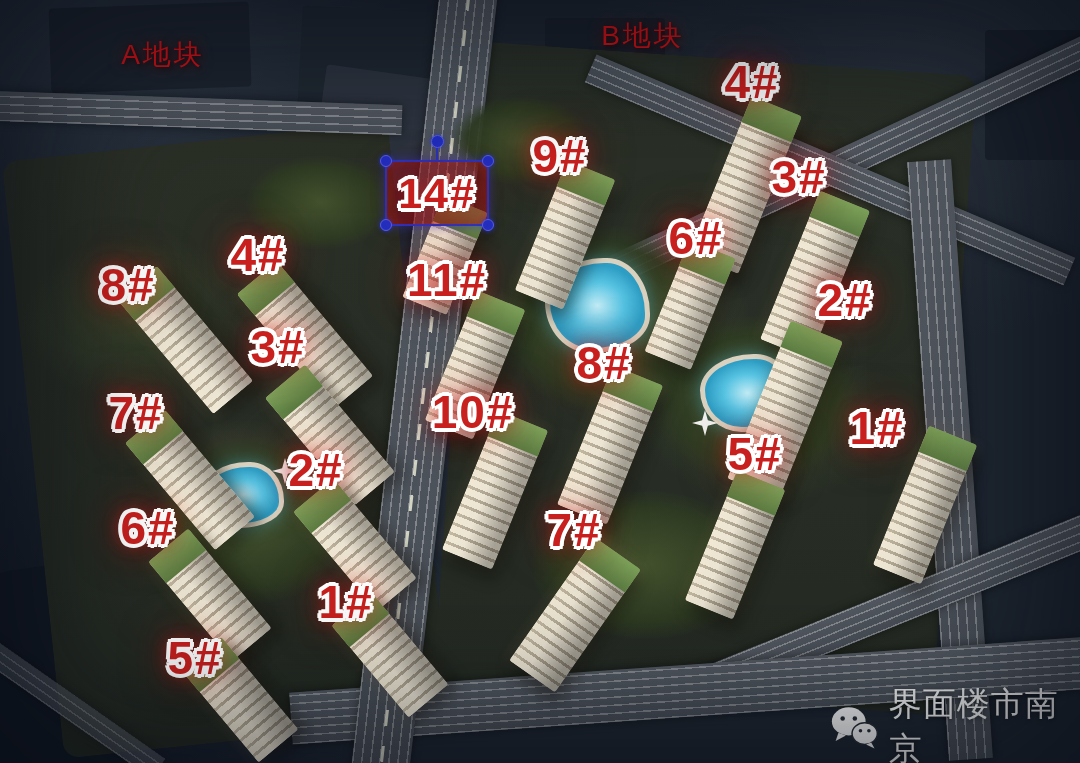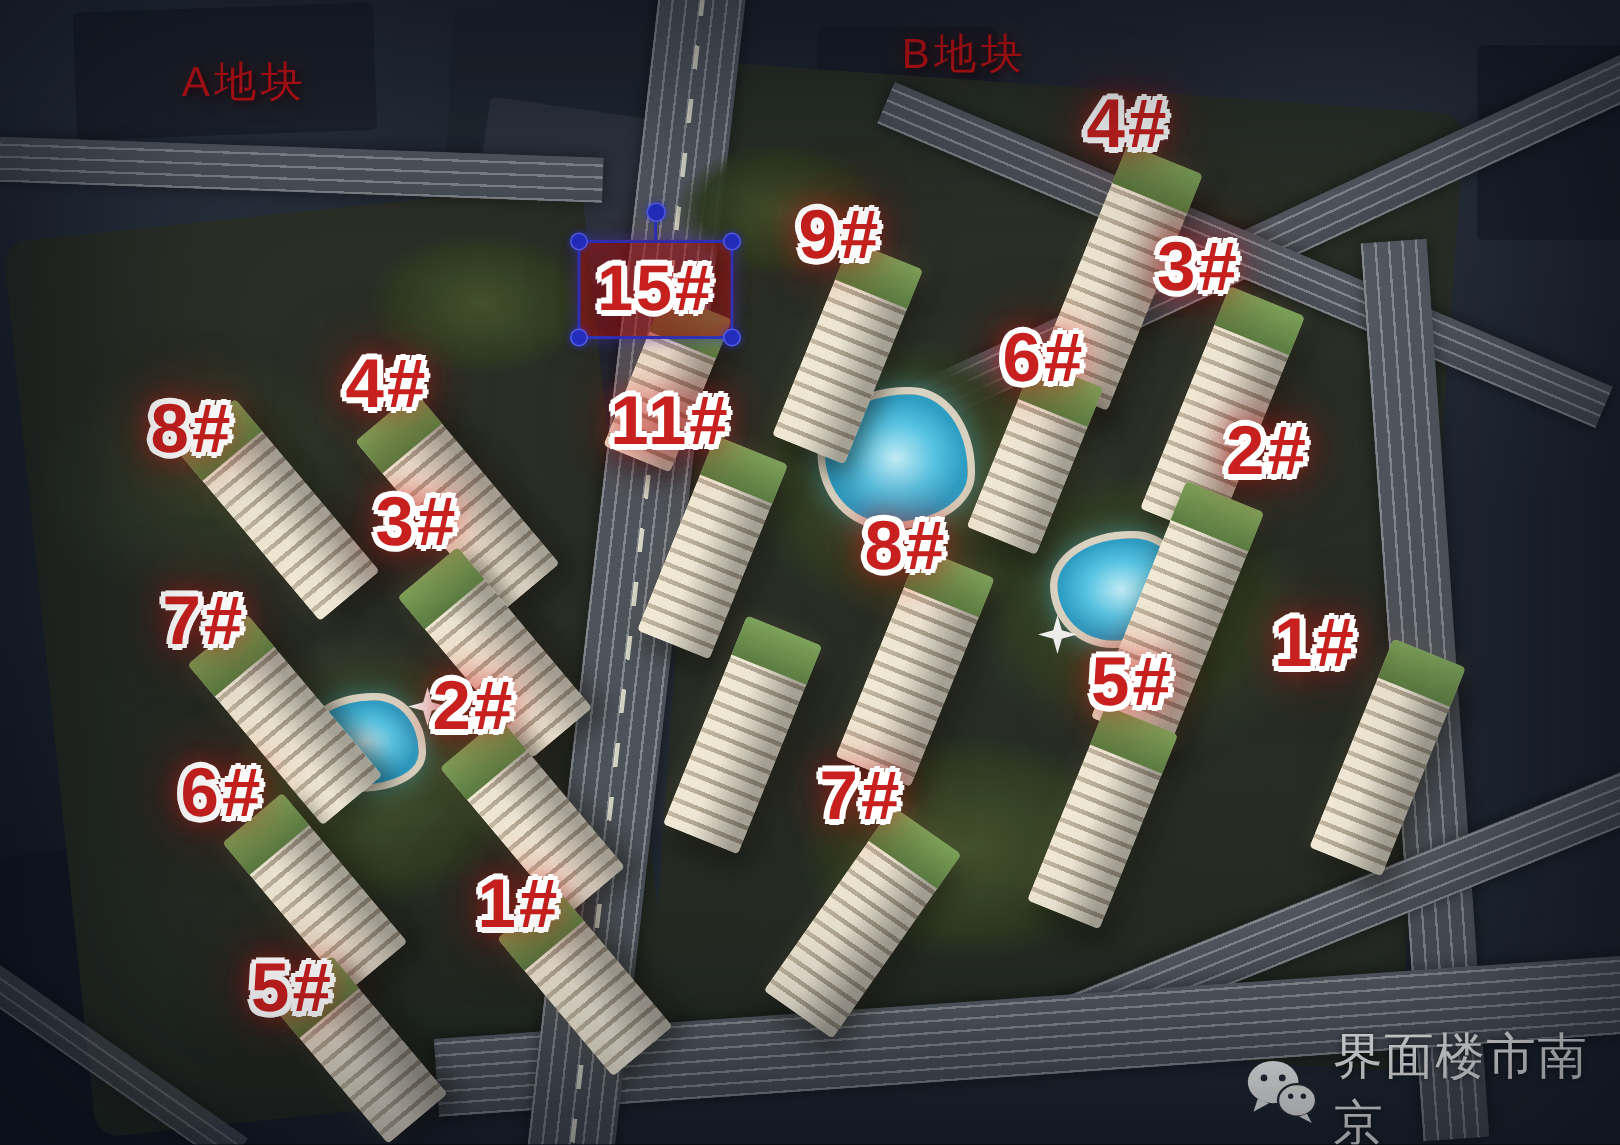--- a/index.html
+++ b/index.html
@@ -140,37 +140,38 @@
   <div class="bn" style="left:258px;top:255px">4#</div>
   <div class="bn" style="left:278px;top:347px">3#</div>
   <div class="bn" style="left:136px;top:413px">7#</div>
   <div class="bn" style="left:316px;top:470px">2#</div>
   <div class="bn" style="left:148px;top:528px">6#</div>
   <div class="bn" style="left:346px;top:602px">1#</div>
   <div class="bn" style="left:195px;top:658px">5#</div>
 
   <div class="bn" style="left:560px;top:156px">9#</div>
   <div class="bn" style="left:447px;top:280px">11#</div>
+  <div class="bn" style="left:473px;top:412px">10#</div>
   <div class="bn" style="left:752px;top:82px">4#</div>
   <div class="bn" style="left:799px;top:177px">3#</div>
   <div class="bn" style="left:696px;top:238px">6#</div>
   <div class="bn" style="left:845px;top:300px">2#</div>
   <div class="bn" style="left:604px;top:363px">8#</div>
   <div class="bn" style="left:877px;top:428px">1#</div>
   <div class="bn" style="left:755px;top:454px">5#</div>
   <div class="bn" style="left:574px;top:530px">7#</div>
 
   <div class="sel">
     <div class="rot-stem"></div>
     <div class="handle h-rot"></div>
     <div class="handle h-tl"></div>
     <div class="handle h-tr"></div>
     <div class="handle h-bl"></div>
     <div class="handle h-br"></div>
-    <div class="bn">15#</div>
+    <div class="bn">14#</div>
   </div>
 
   <div class="watermark">
     <svg width="52" height="47" viewBox="0 0 52 47">
       <ellipse cx="20" cy="17" rx="18" ry="15" fill="#f3f3f3"></ellipse>
       <polygon points="9,29 6,38 17,32" fill="#f3f3f3"></polygon>
       <circle cx="13.5" cy="14" r="2.4" fill="#262d36"></circle>
       <circle cx="26.5" cy="14" r="2.4" fill="#262d36"></circle>
       <ellipse cx="37" cy="30" rx="13.5" ry="11.5" fill="#f3f3f3" stroke="#262d36" stroke-width="1.6"></ellipse>
       <polygon points="44,39.5 47.5,46 38.5,41.5" fill="#f3f3f3"></polygon>

